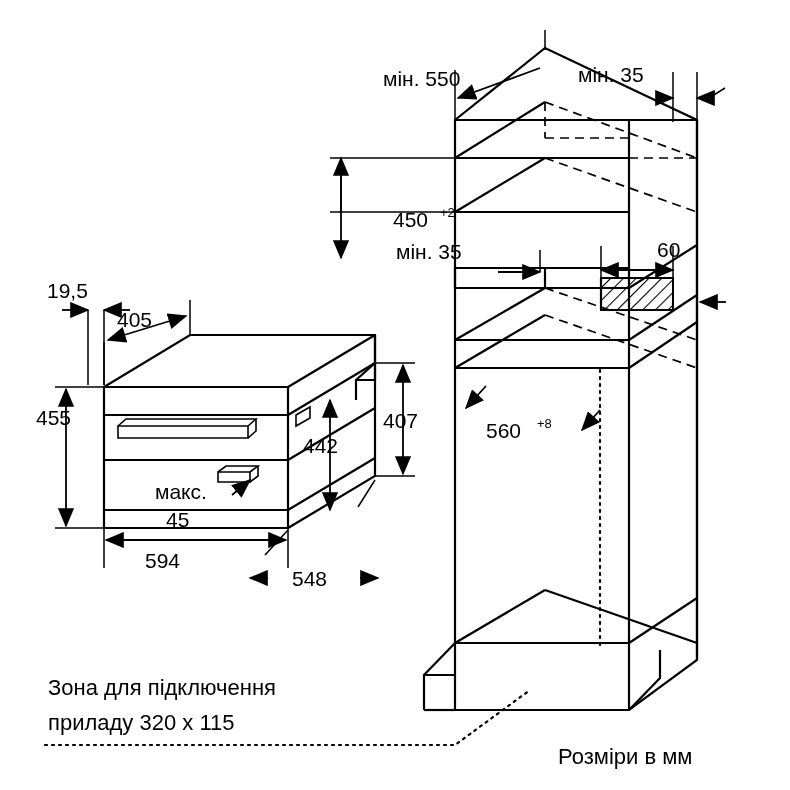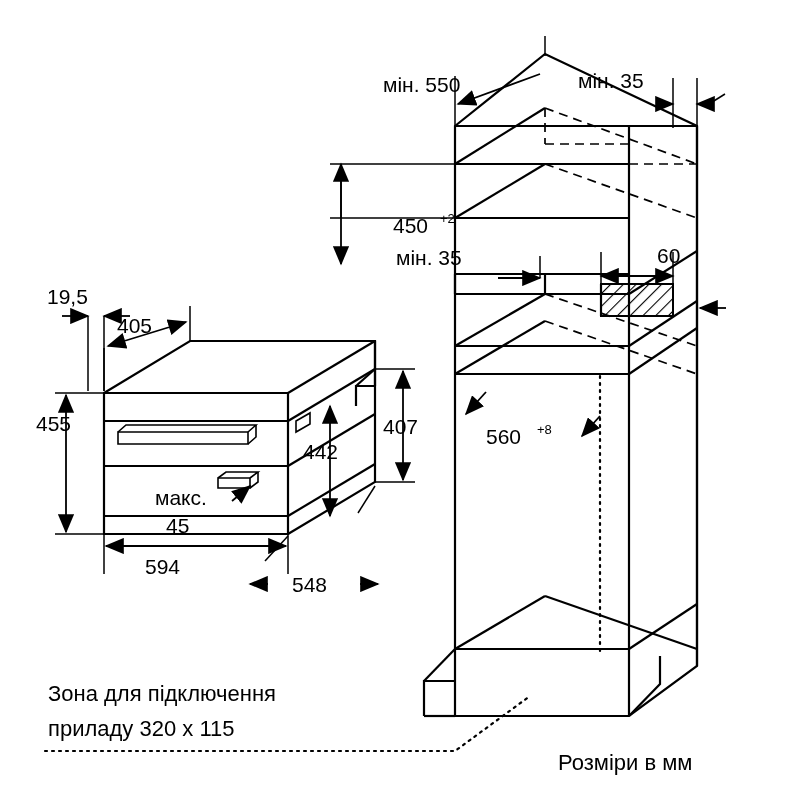--- a/index.html
+++ b/index.html
@@ -10,21 +10,21 @@
   body {
     width: 790px;
     height: 790px;
     position: relative;
     font-family: "Liberation Sans", sans-serif;
     overflow: hidden;
   }
   #diagram-root {
     position: absolute;
     left: 0;
-    top: 16px;
+    top: 10px;
     width: 790px;
     height: 760px;
   }
   svg#technical-drawing {
     display: block;
     width: 790px;
     height: 790px;
   }
   .dim-text {
     font-family: "Liberation Sans", sans-serif;

